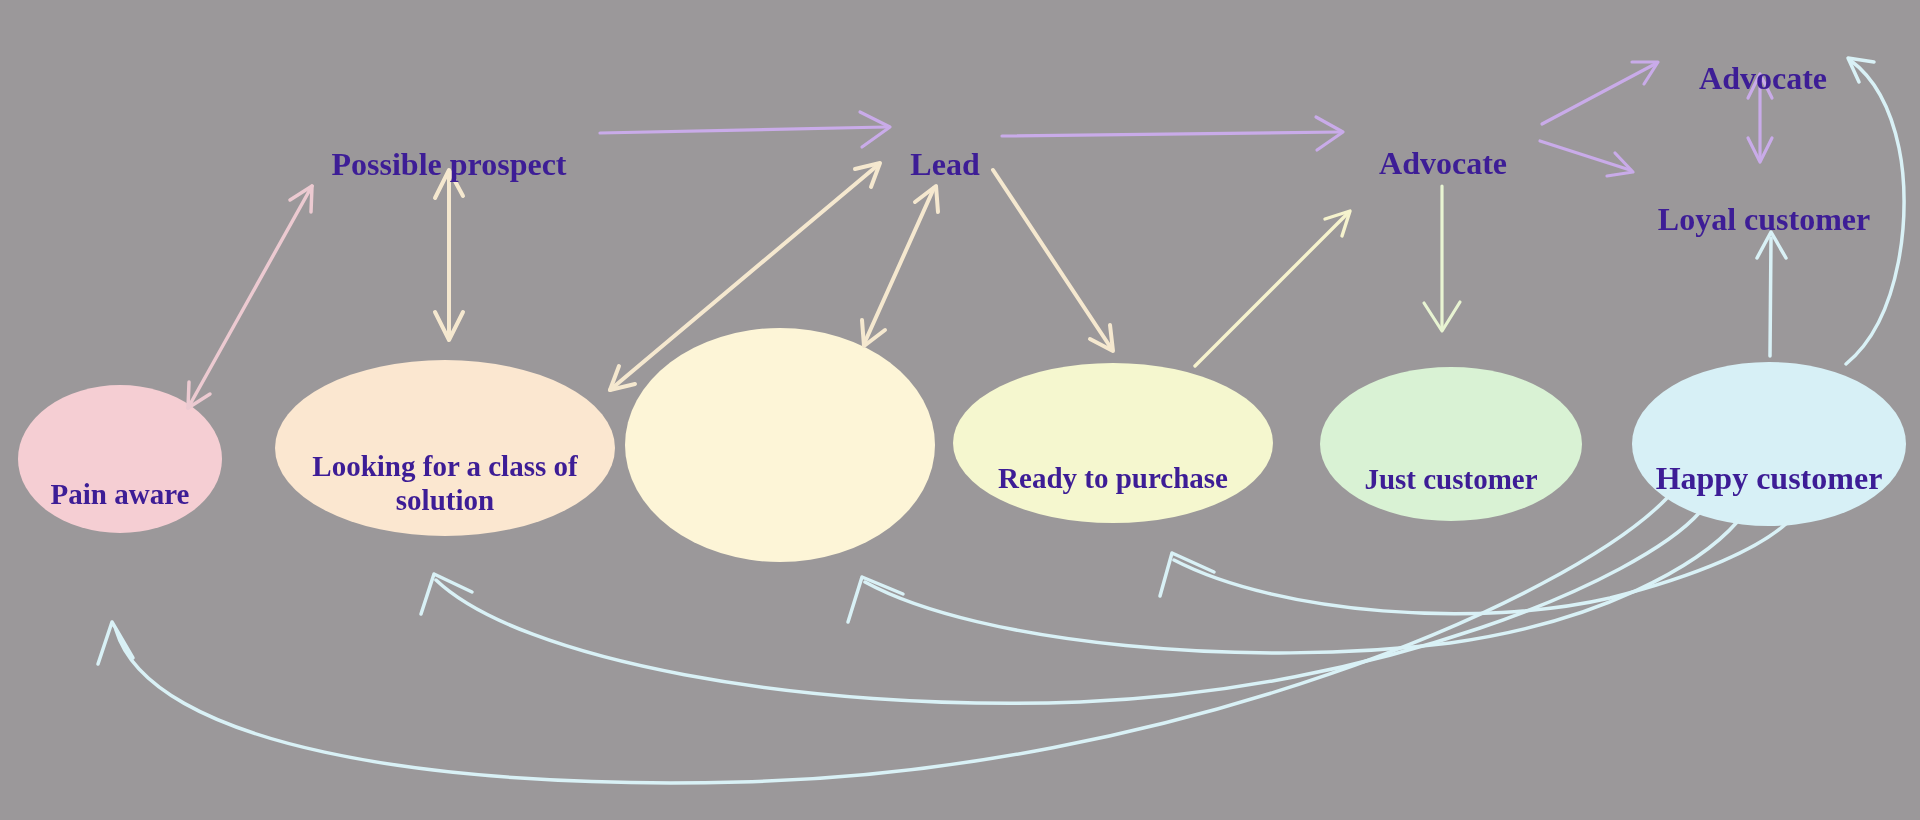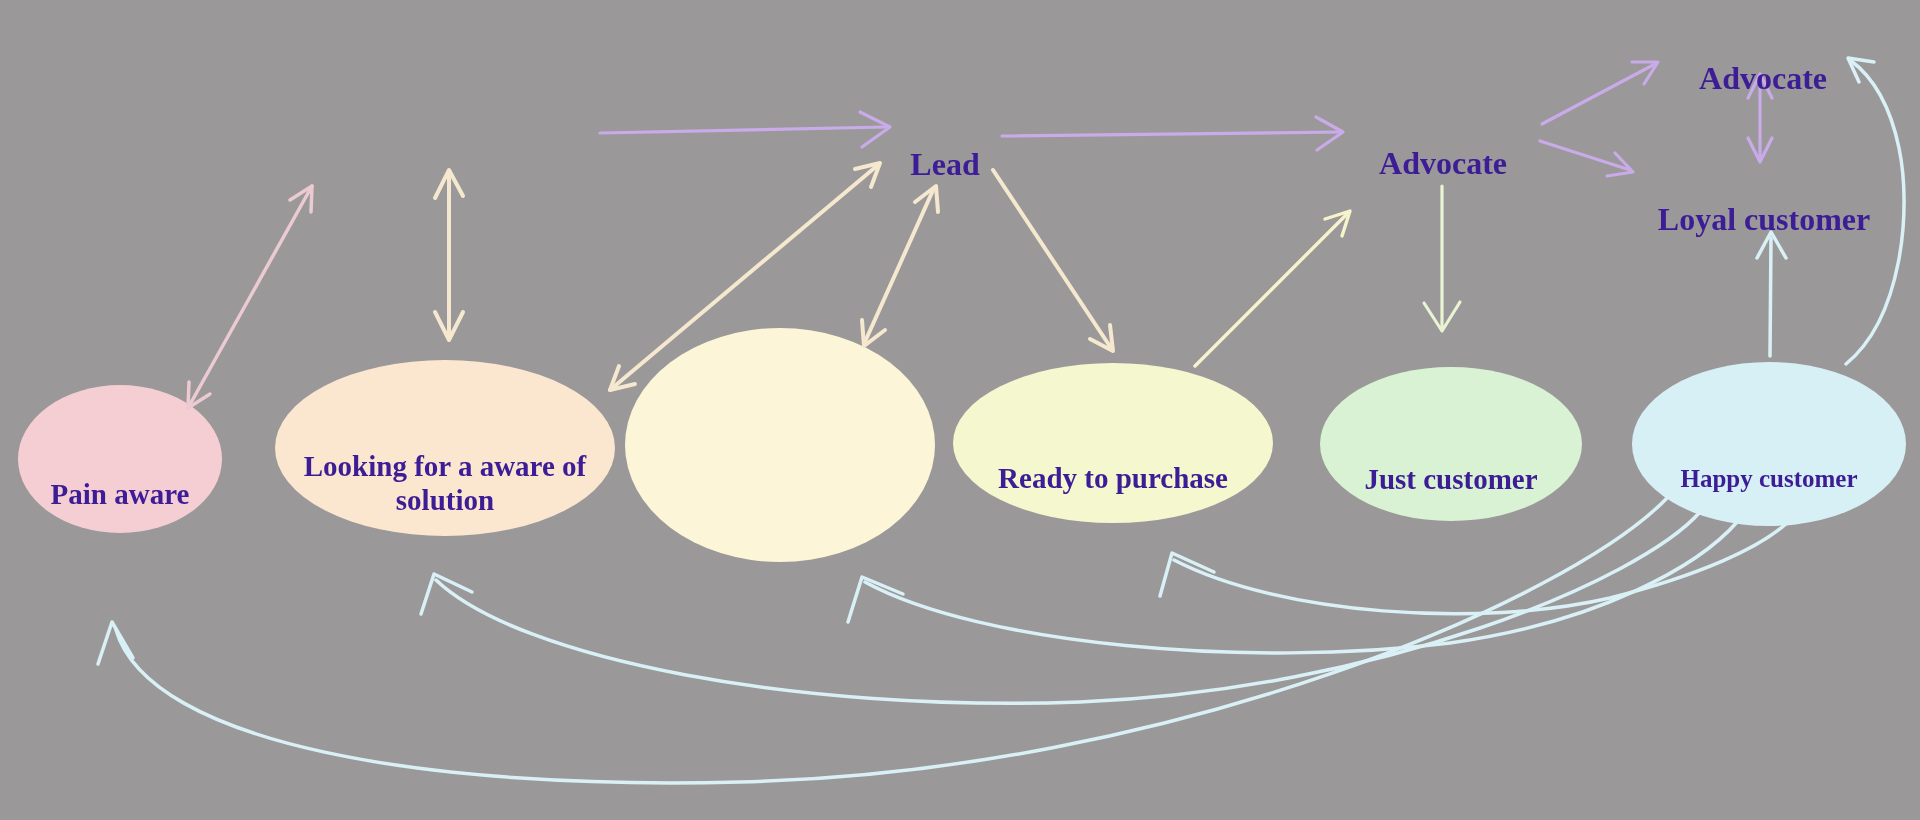--- a/index.html
+++ b/index.html
@@ -134,24 +134,25 @@
       <path d="M436,580 C520,660 800,712 1080,702 C1380,690 1640,580 1700,512"></path>
       <path d="M421,614 L434,574 L472,592"></path>
     </g>
 
     <g fill="none" stroke-width="3.5" stroke-linecap="round" stroke-linejoin="round" stroke="#d9f1f6">
       <path d="M116,630 C150,745 430,790 740,782 C1170,772 1570,600 1668,497"></path>
       <path d="M98,664 L112,622 L133,658"></path>
     </g>
   </svg>
 
+  <div class="lbl milestone" style="left:449px;top:130px;">Possible prospect</div>
   <div class="lbl milestone" style="left:945px;top:130px;">Lead</div>
   <div class="lbl milestone" style="left:1443px;top:129px;">Advocate</div>
   <div class="lbl milestone" style="left:1763px;top:44px;">Advocate</div>
   <div class="lbl stage-label" style="left:120px;top:459px;width:190px;">Pain aware</div>
 
   <div class="lbl milestone" style="left:1764px;top:185px;">Loyal customer</div>
-  <div class="lbl stage-label" style="left:445px;top:448px;width:300px;">Looking for a aware of solution</div>
+  <div class="lbl stage-label" style="left:445px;top:448px;width:300px;">Looking for a class of solution</div>
   <div class="lbl stage-label" style="left:1113px;top:443px;width:290px;">Ready to purchase</div>
   <div class="lbl stage-label" style="left:1451px;top:444px;width:250px;">Just customer</div>
-  <div class="lbl stage-label" style="left:1769px;top:444px;width:260px;font-size:25px;">Happy customer</div>
+  <div class="lbl stage-label" style="left:1769px;top:444px;width:260px;font-size:32px;">Happy customer</div>
 
 </div>
 
 </body></html>

